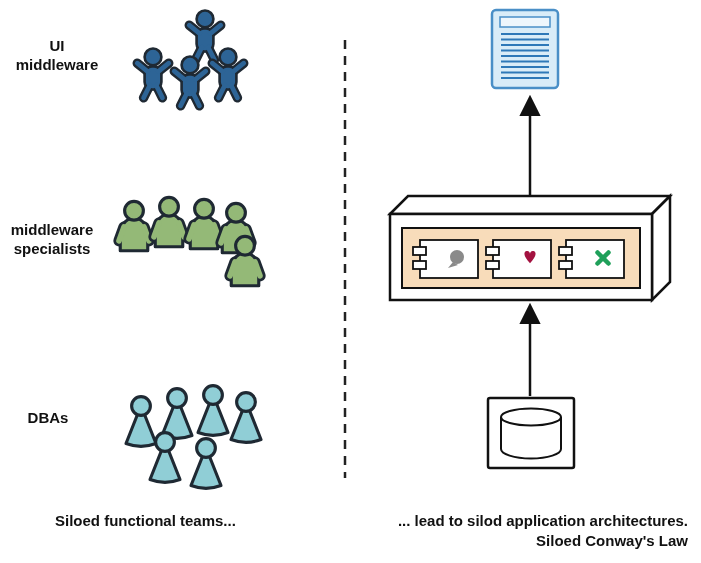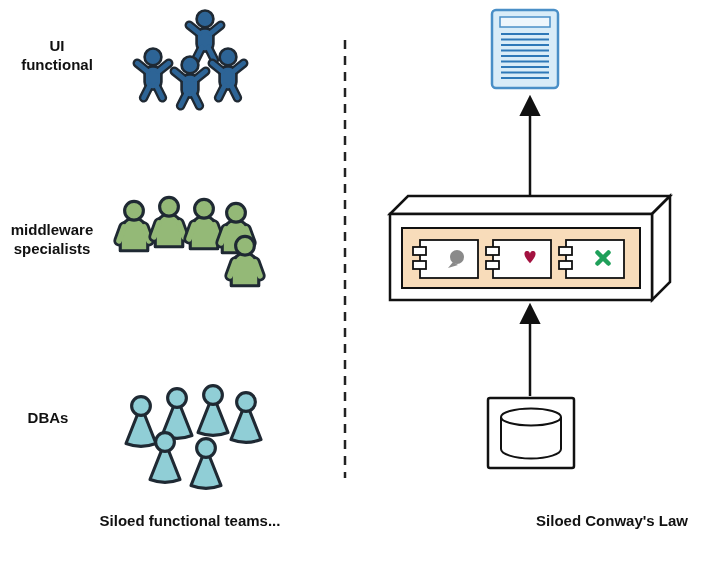--- a/index.html
+++ b/index.html
@@ -20,21 +20,21 @@
     white-space:pre-line;
     text-align:center;
   }
   .caption{
     position:absolute;
     font-weight:700;
     font-size:15px;
     line-height:20px;
     color:#111;
   }
-  .caption-left{left:55px;top:511px;width:270px;text-align:center;}
+  .caption-left{left:55px;top:511px;width:270px;}
   .caption-right{left:352px;top:511px;width:336px;text-align:right;}
 </style>
 </head>
 <body>
 
 <div class="canvas">
 
   <svg class="diagram-svg" width="701" height="563" viewBox="0 0 701 563">
     <defs>
 
@@ -159,26 +159,27 @@
     <line x1="530" y1="396" x2="530" y2="307" stroke="#111" stroke-width="2.5" marker-end="url(#arr)"></line>
 
     <g>
       <rect x="488" y="398" width="86" height="70" rx="2" fill="#fff" stroke="#111" stroke-width="2.5"></rect>
       <path d="M501,417 L501,449 C501,454 514,458.5 531,458.5 C548,458.5 561,454 561,449 L561,417" fill="#fff" stroke="#111" stroke-width="2"></path>
       <ellipse cx="531" cy="417" rx="30" ry="8.5" fill="#fff" stroke="#111" stroke-width="2"></ellipse>
     </g>
   </svg>
 
   <div class="lbl" style="left:12px;top:36px;width:90px;">UI
-functional</div>
+middleware</div>
 
   <div class="lbl" style="left:4px;top:220px;width:96px;">middleware
 specialists</div>
 
   <div class="lbl" style="left:8px;top:408px;width:80px;">DBAs</div>
 
   <div class="caption caption-left">Siloed functional teams...</div>
 
   <div class="caption caption-right">
+    <div>... lead to silod application architectures.</div>
     <div>Siloed Conway's Law</div>
   </div>
 
 </div>
 
 </body></html>

